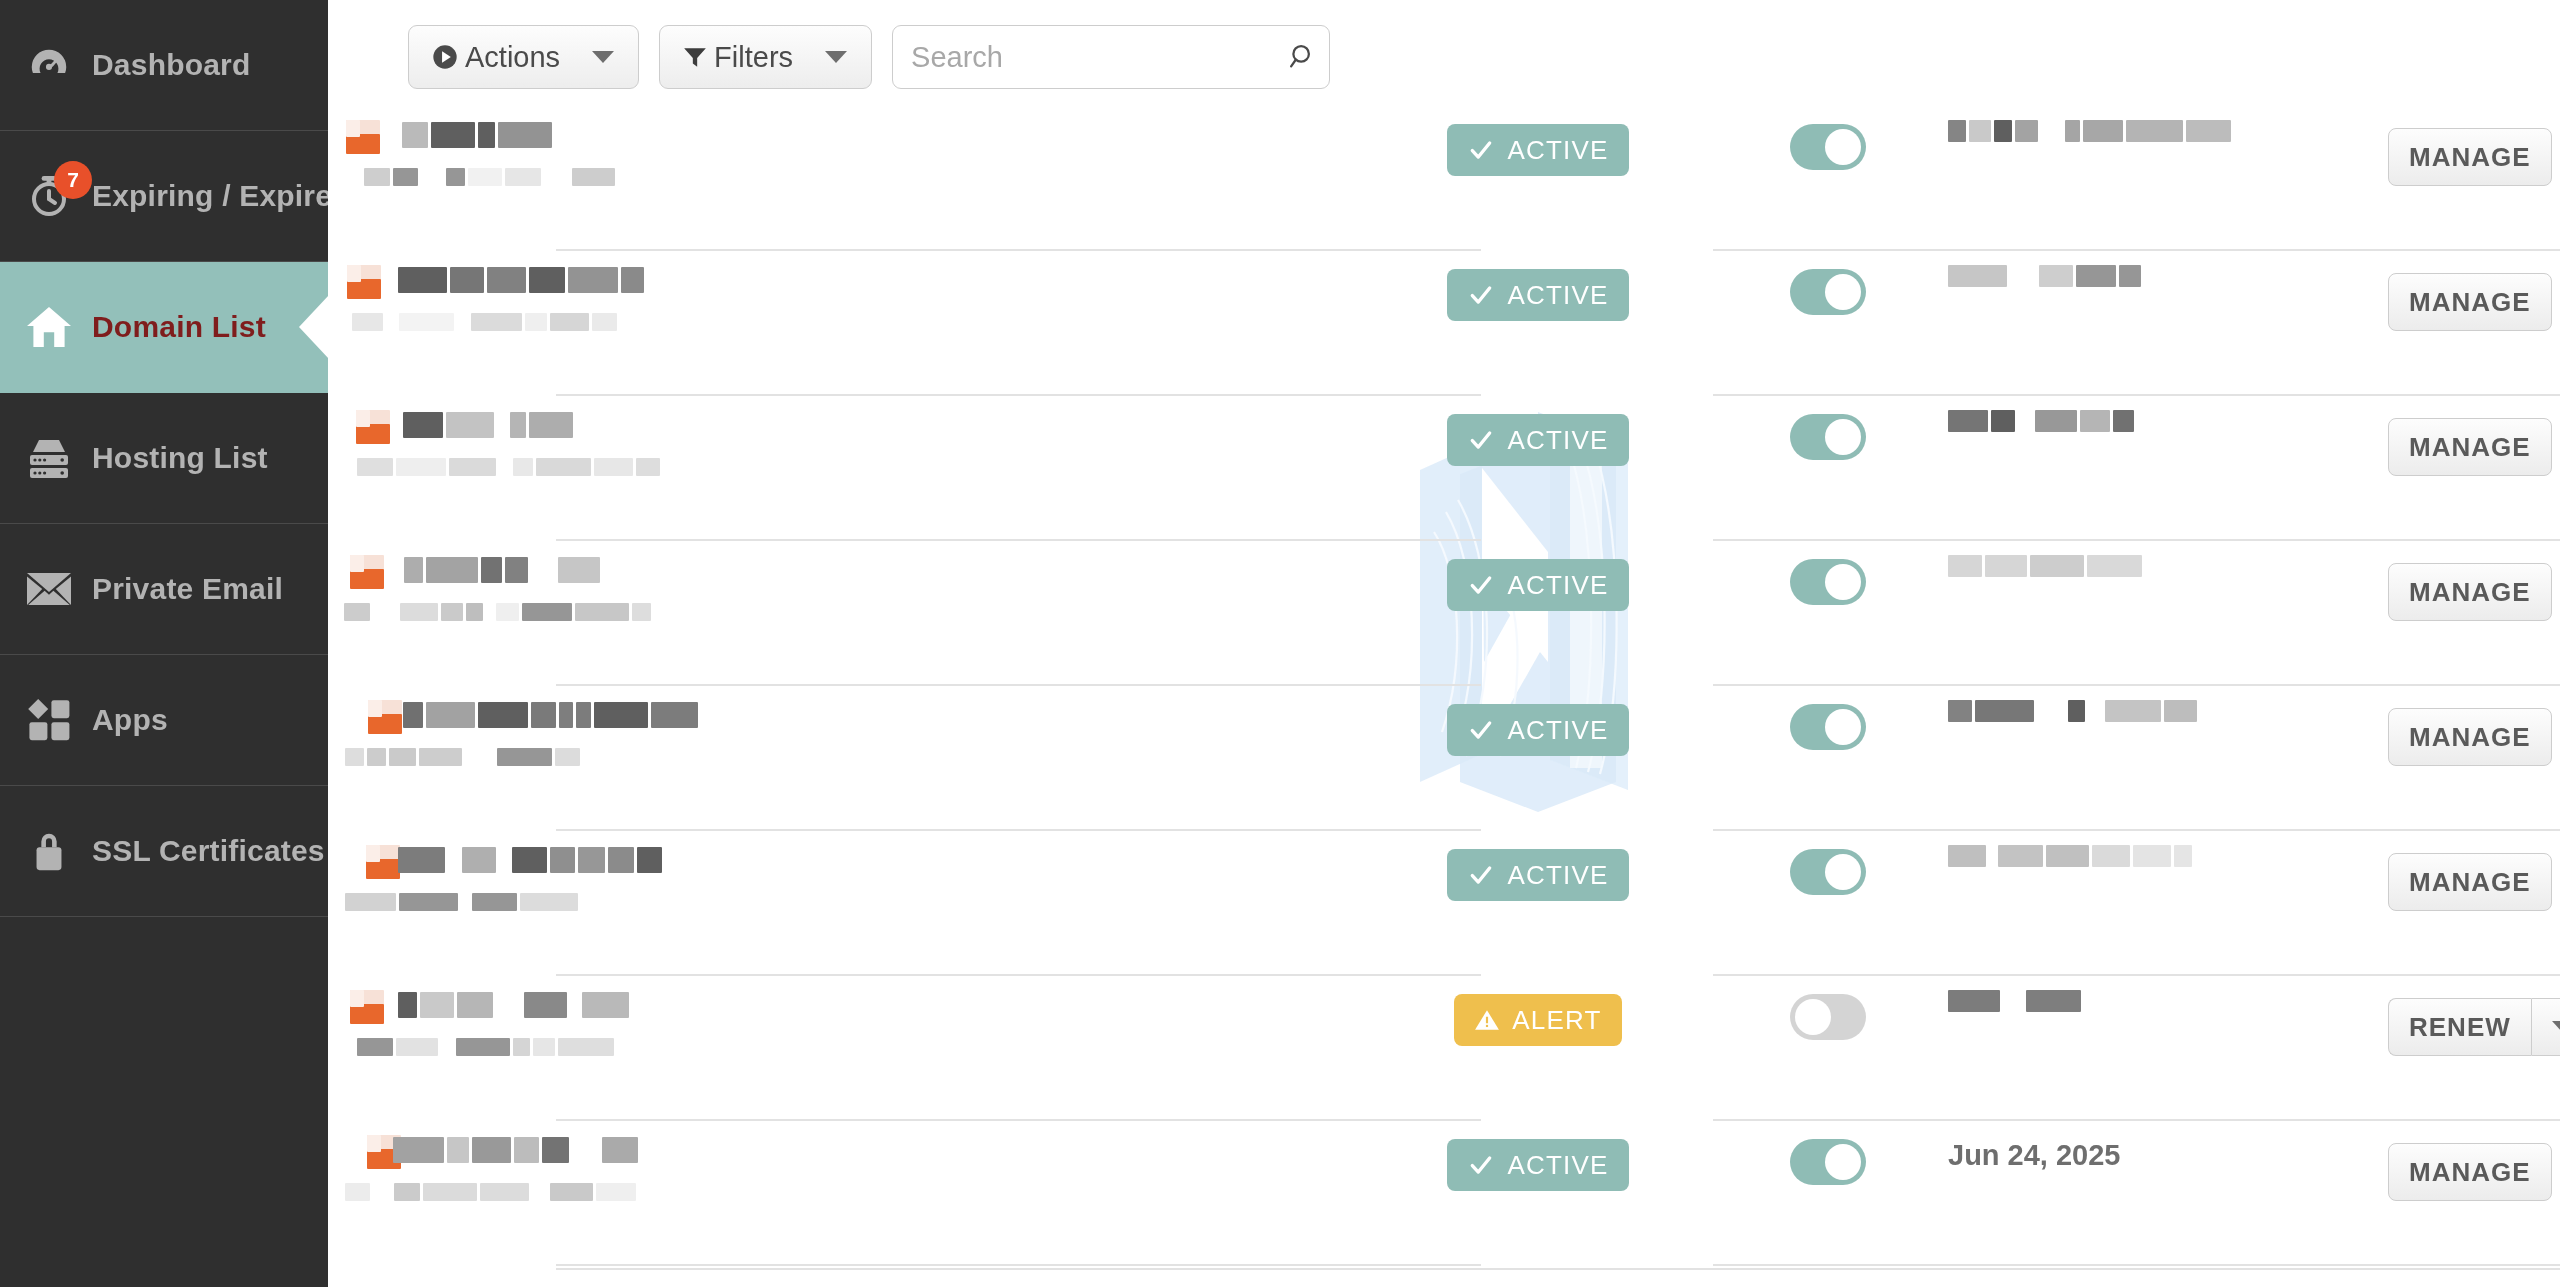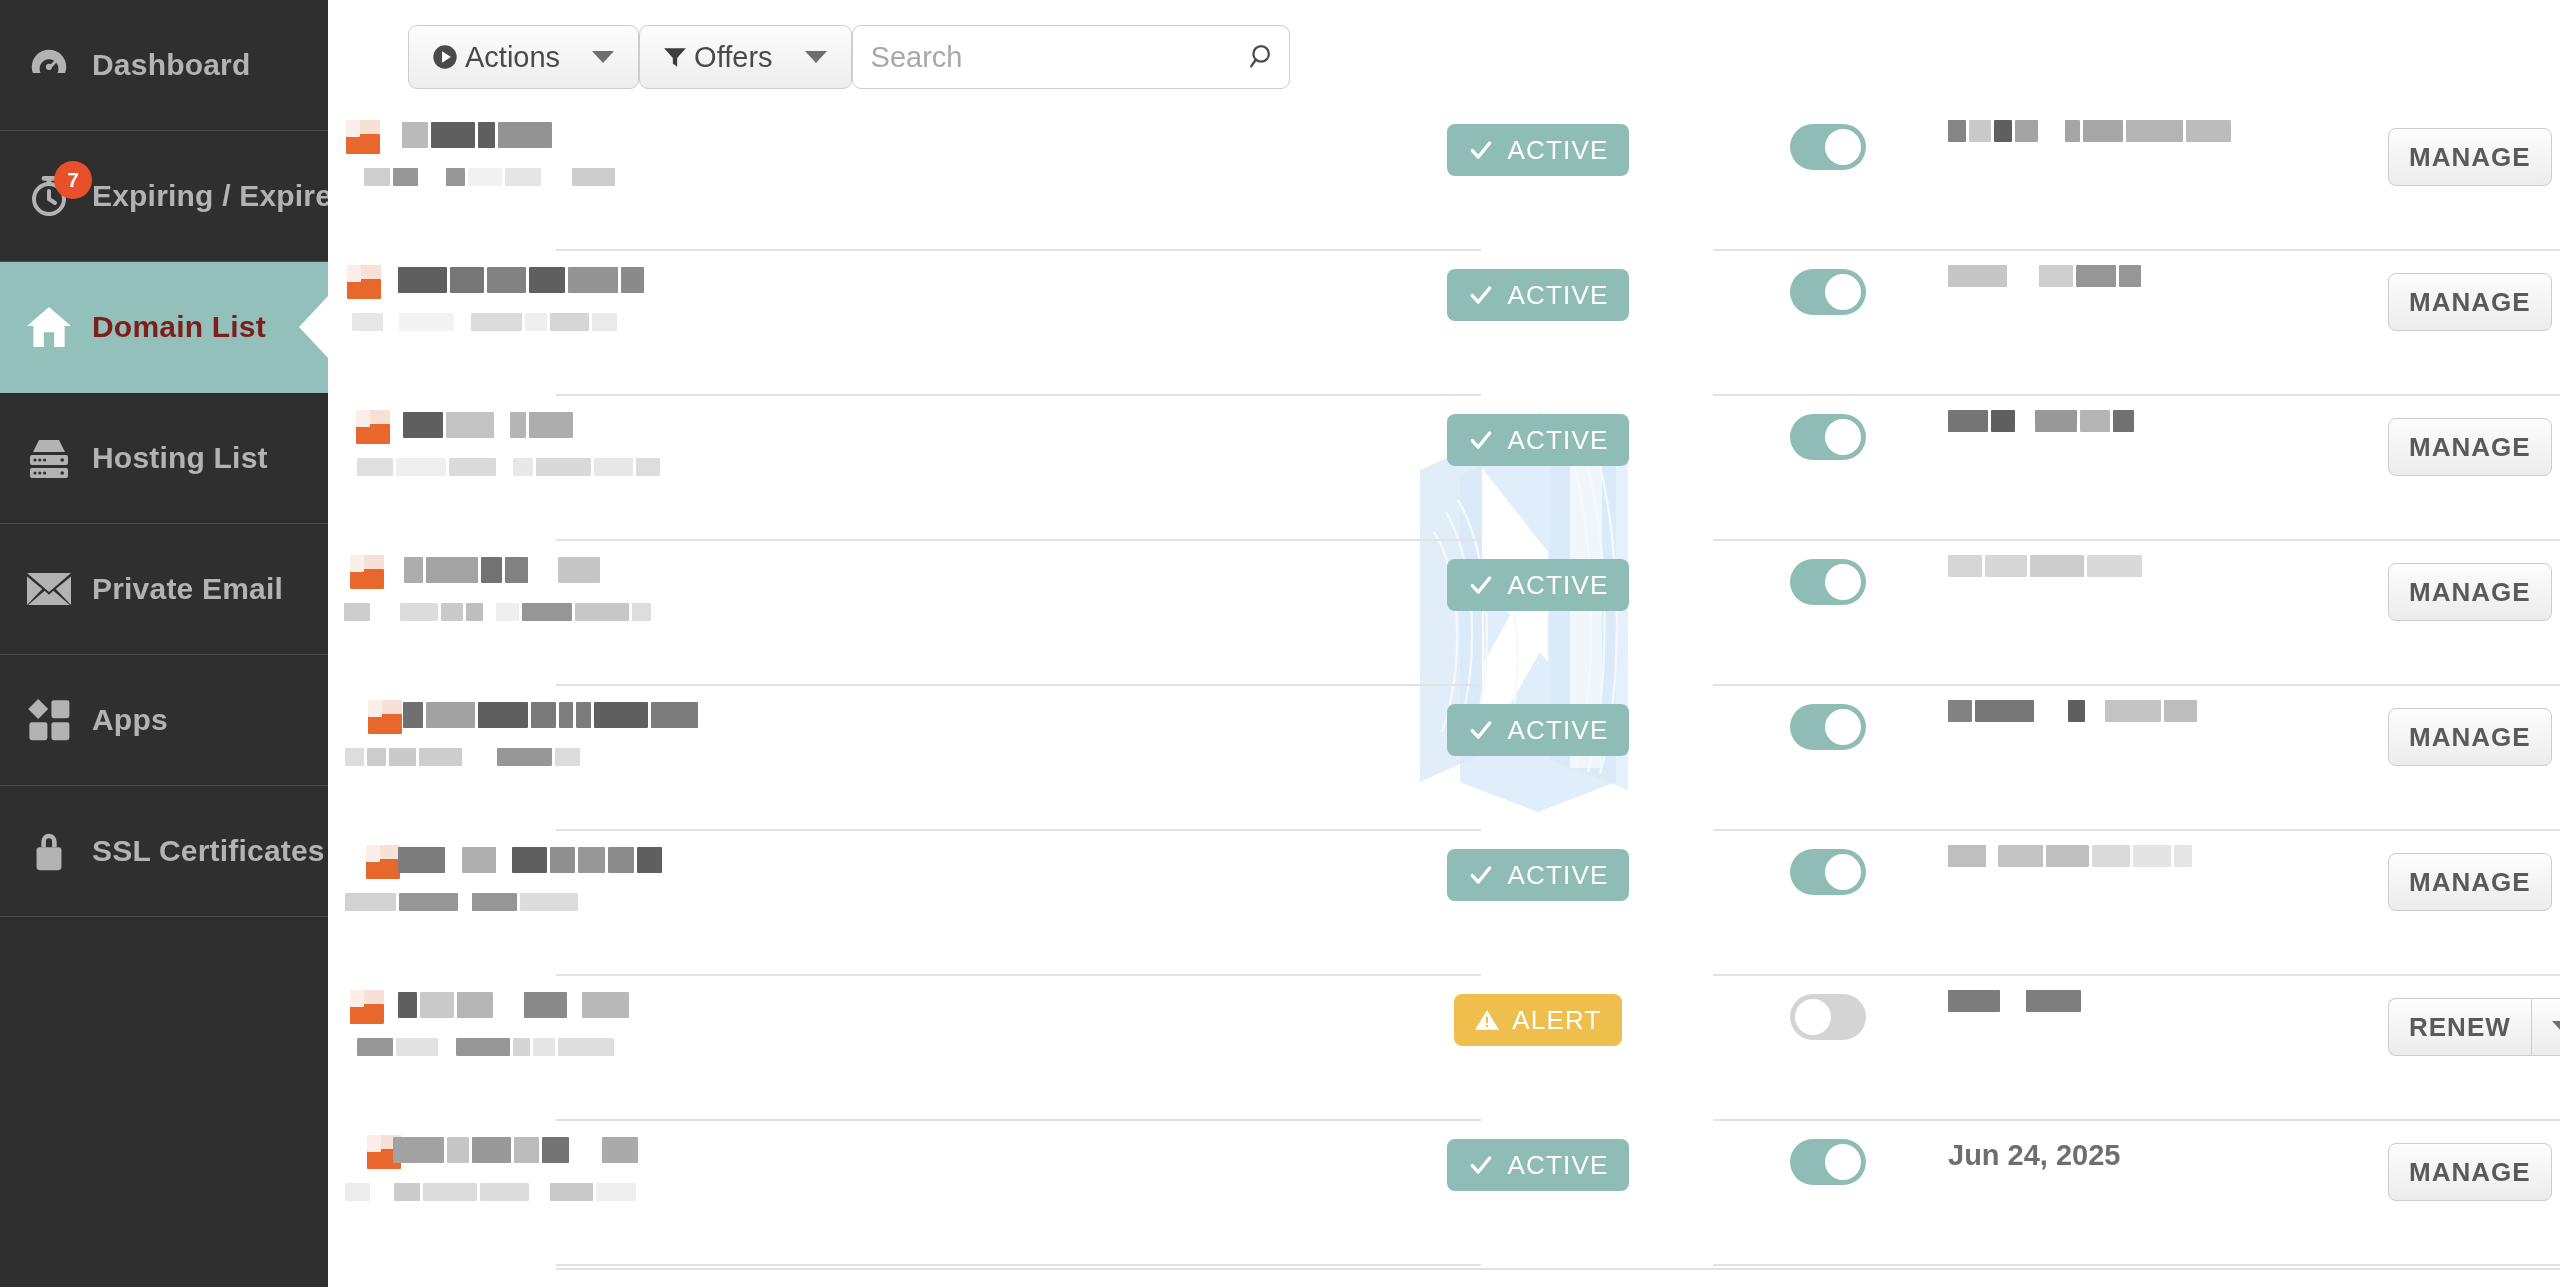--- a/index.html
+++ b/index.html
@@ -65,21 +65,21 @@
 
   
   #main{
     position:absolute; left:328px; top:0;
     width:2232px; height:1287px; background:#fff;
   }
 
   
   #toolbar{
     position:absolute; left:80px; top:25px;
-    display:flex; align-items:center; 
+    display:flex; align-items:center; gap:20px;
   }
   .btn{
     height:64px; border:1px solid #cdcdcd; border-radius:9px;
     background:linear-gradient(#fdfdfd,#ededed);
     display:flex; align-items:center;
     color:#4a4a4a; font-size:29px;
     cursor:pointer; user-select:none;
   }
   .btn .lbl{ padding:0 6px; }
   .btn .pad-l{ padding-left:22px; }
@@ -277,21 +277,21 @@
         <span class="lbl">Actions</span>
         <span class="caret"></span>
       </div>
 
       <div class="btn">
         <span class="glyph pad-l">
           <svg width="26" height="26" viewBox="0 0 24 24">
             <polygon points="2,4 22,4 14,13 14,21 10,18 10,13" fill="#3d3d3d"></polygon>
           </svg>
         </span>
-        <span class="lbl">Offers</span>
+        <span class="lbl">Filters</span>
         <span class="caret"></span>
       </div>
 
       <div id="search-box">
         <input id="search-input" type="text" placeholder="Search" style="">
         <span class="glyph">
           <svg width="30" height="30" viewBox="0 0 24 24">
             <circle cx="10.5" cy="9.5" r="6.2" fill="none" stroke="#4a4a4a" stroke-width="1.8"></circle>
             <line x1="6.2" y1="14.2" x2="2.5" y2="19.5" stroke="#4a4a4a" stroke-width="1.8" stroke-linecap="round"></line>
           </svg>

